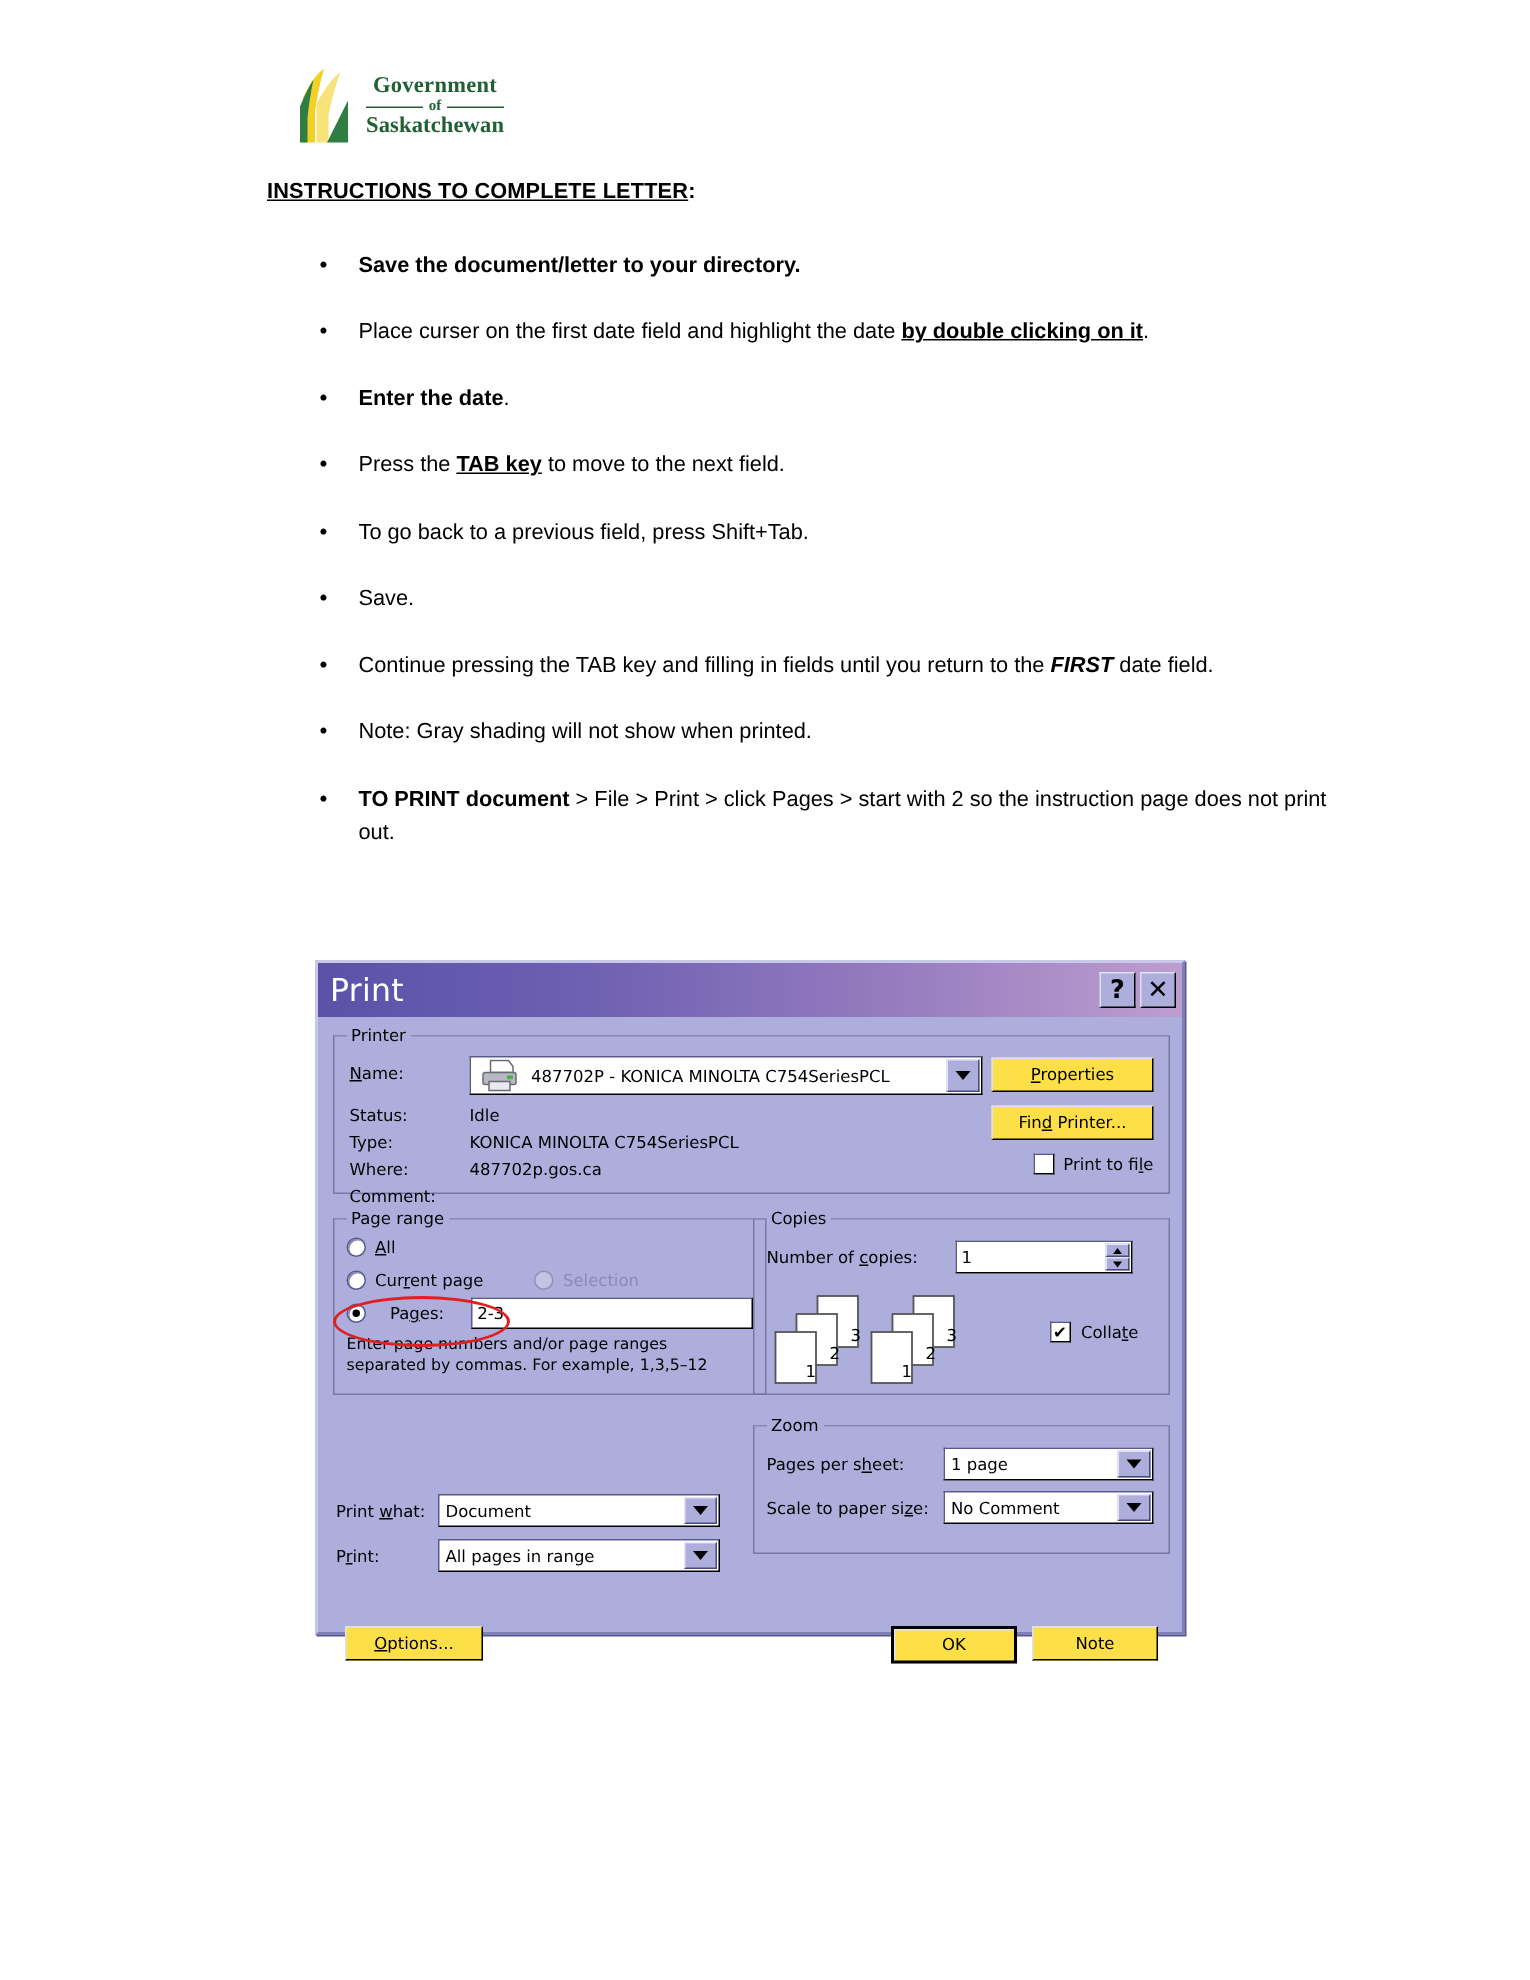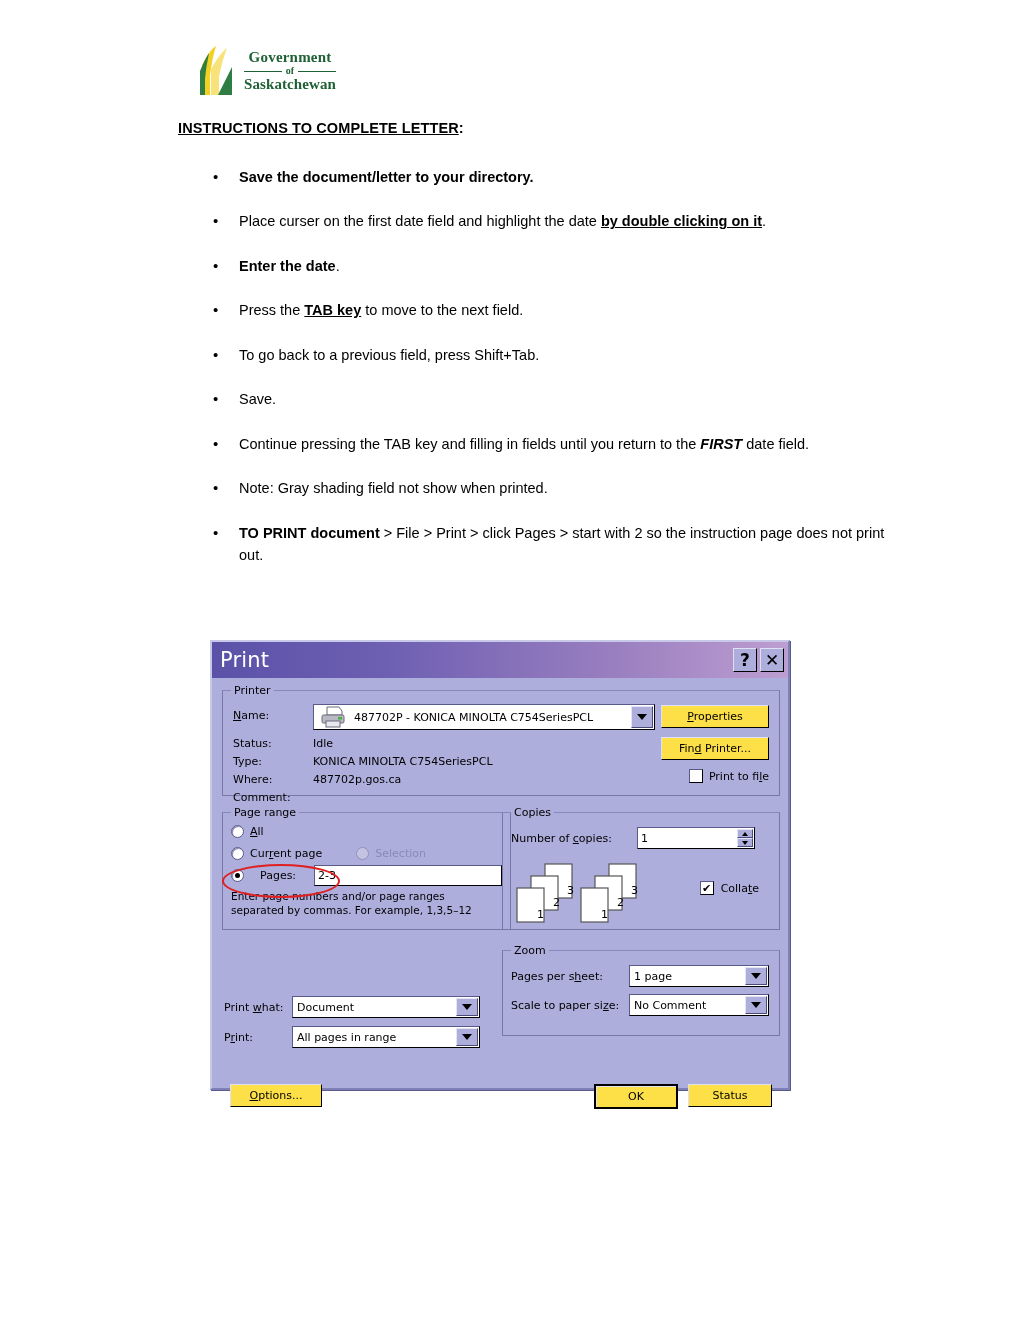--- a/index.html
+++ b/index.html
@@ -324,21 +324,21 @@
   </div>
 
   <ul class="bullets" id="bullet-list">
       <li><span class="b">Save the document/letter to your directory.</span></li>
       <li><span>Place curser on the first date field and highlight the date </span><span class="bu">by double clicking on it</span><span>.</span></li>
       <li><span class="b">Enter the date</span><span>.</span></li>
       <li><span>Press the </span><span class="bu">TAB key</span><span> to move to the next field.</span></li>
       <li><span>To go back to a previous field, press Shift+Tab.</span></li>
       <li><span>Save.</span></li>
       <li><span>Continue pressing the TAB key and filling in fields until you return to the </span><span class="bi">FIRST</span><span> date field.</span></li>
-      <li><span>Note:  Gray shading field not show when printed.</span></li>
+      <li><span>Note:  Gray shading will not show when printed.</span></li>
       <li><span class="b">TO PRINT document</span><span> &gt; File &gt; Print &gt; click Pages &gt; start with 2 so the instruction page does not print out.</span></li>
     </ul>
 
   <div class="print-dialog">
 
     <div class="titlebar">
       <span class="titlebar-text">Print</span>
       <span class="title-btn">?</span>
       <span class="title-btn">✕</span>
     </div>
@@ -499,21 +499,21 @@
             <span class="arrow-btn">
                 <span class="caret"></span>
               </span>
           </span>
         </div>
       </fieldset>
 
       <div class="dlg-footer">
         <div class="btn btn-options"><span class="mn">O</span>ptions...</div>
         <div class="btn btn-ok">OK</div>
-        <div class="btn btn-close">Status</div>
+        <div class="btn btn-close">Note</div>
       </div>
 
     </div>
   </div>
 
   <div class="red-ellipse"></div>
 
 </div>
 
 </body></html>

